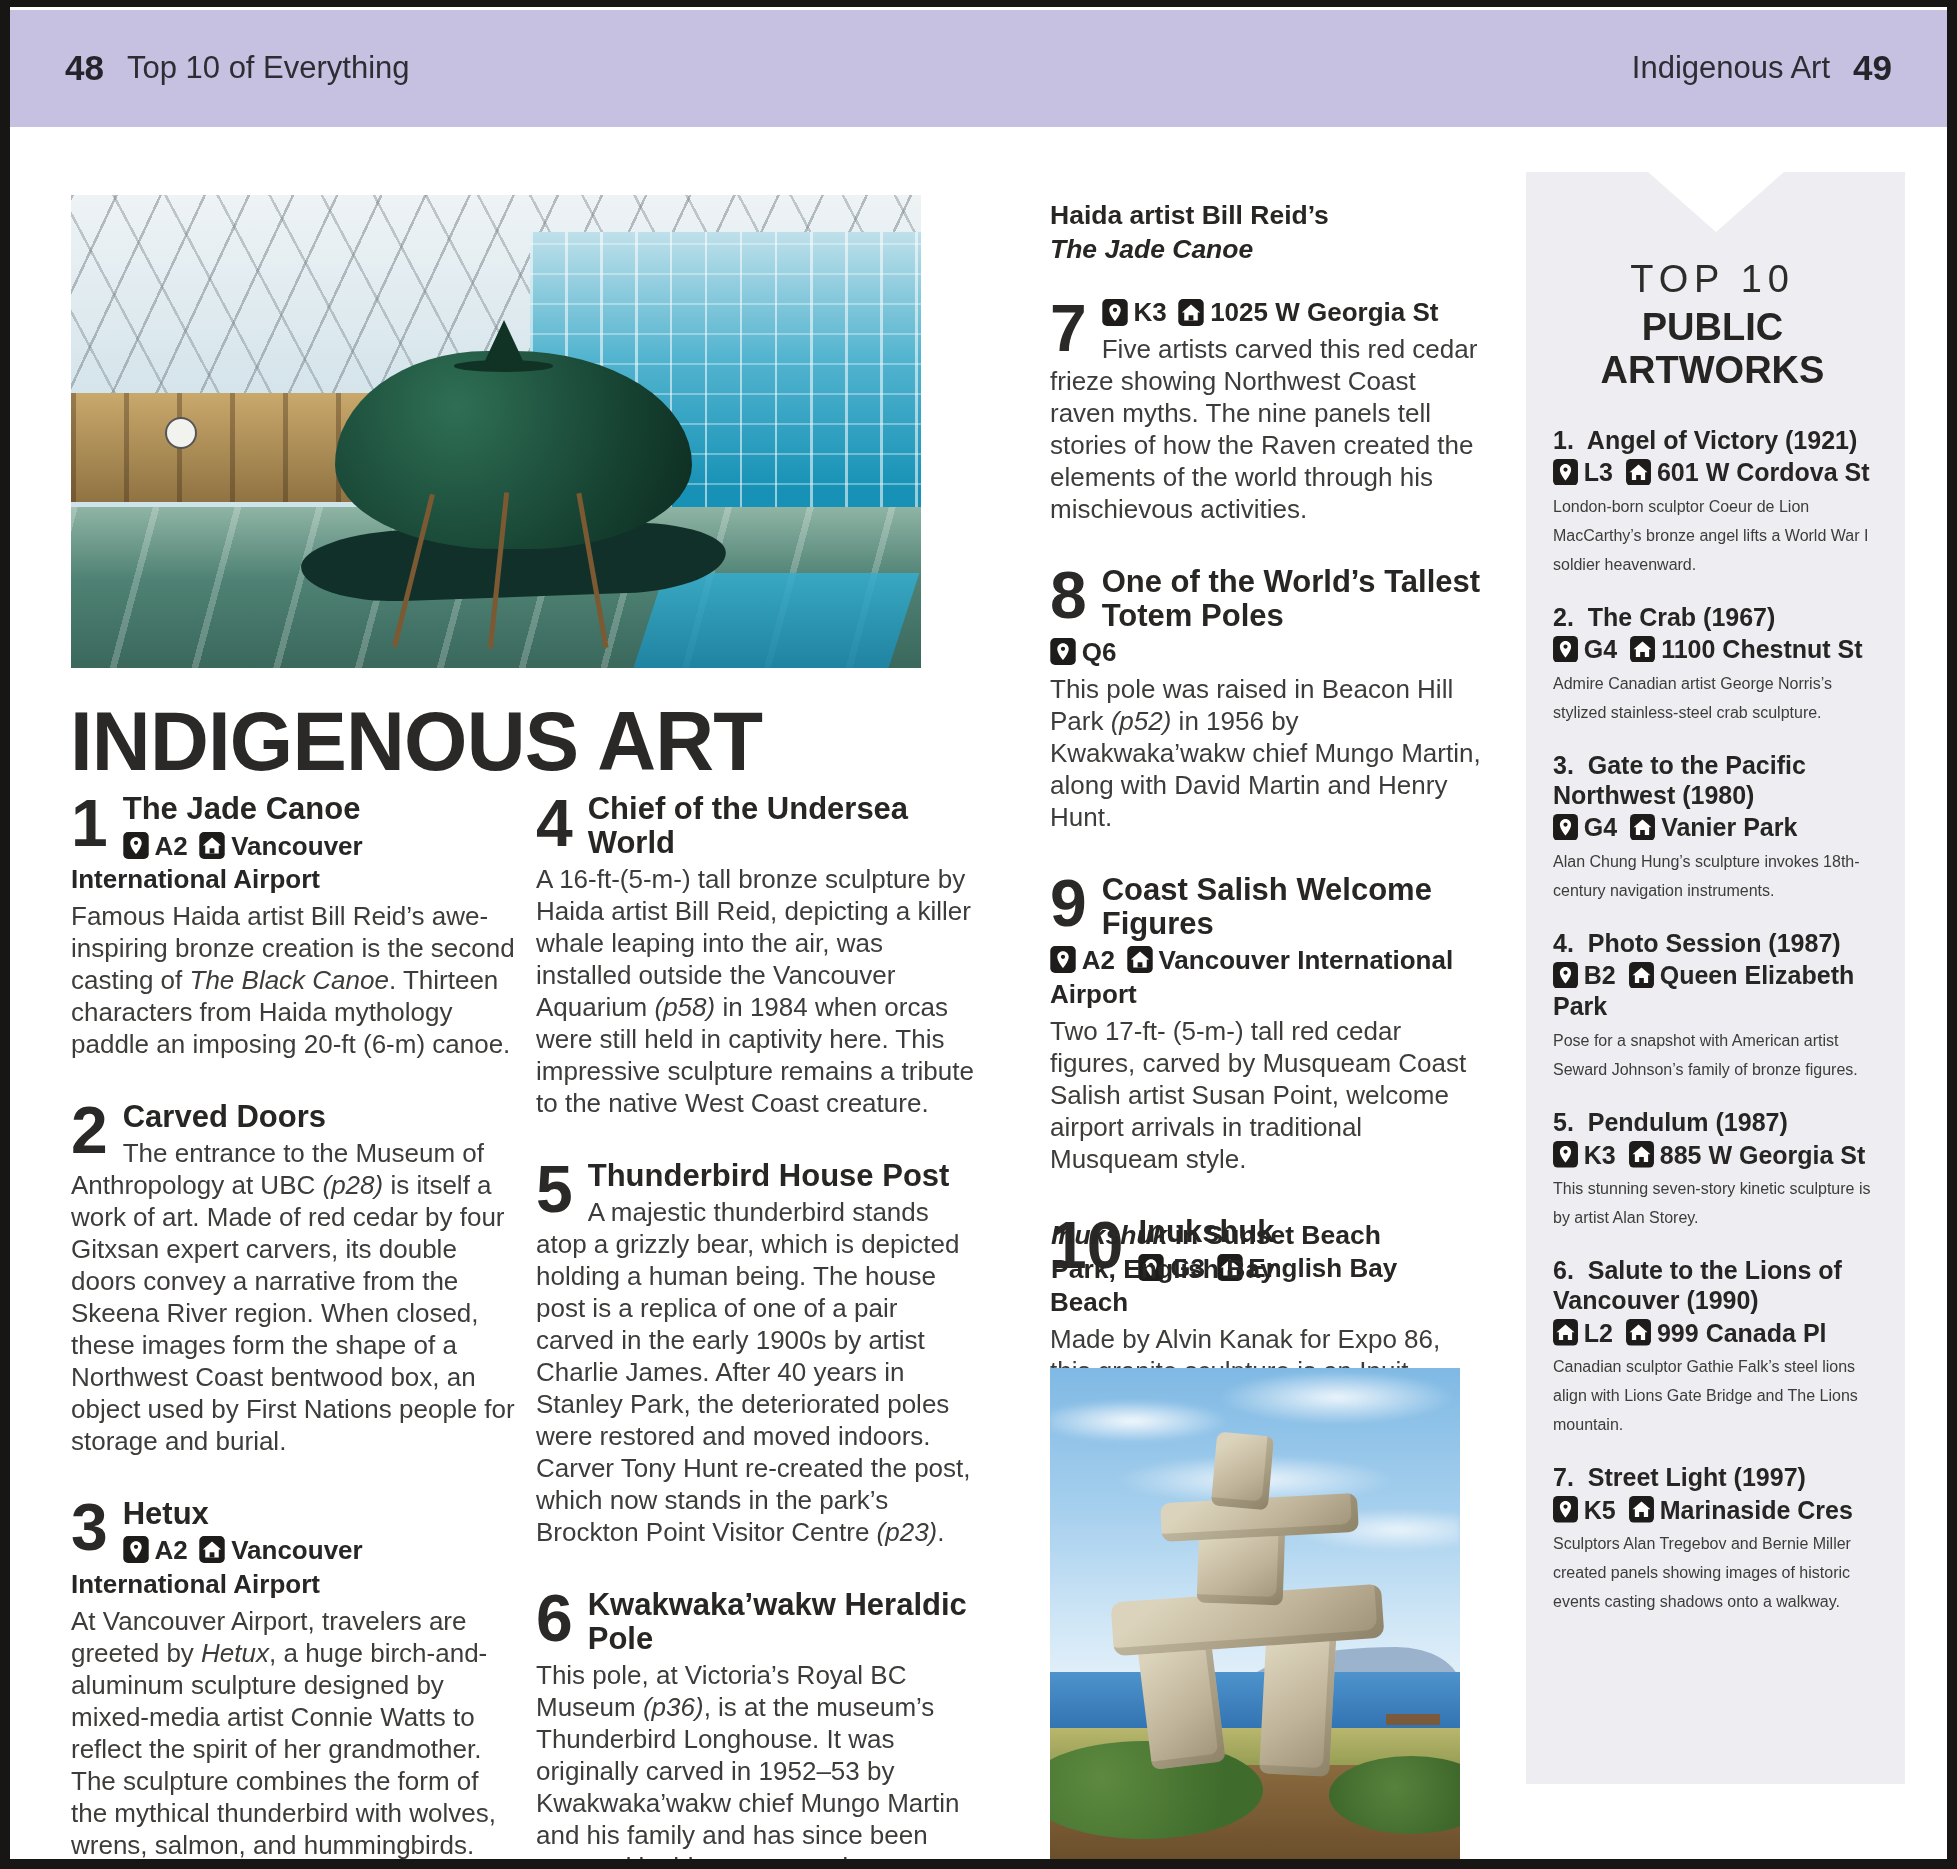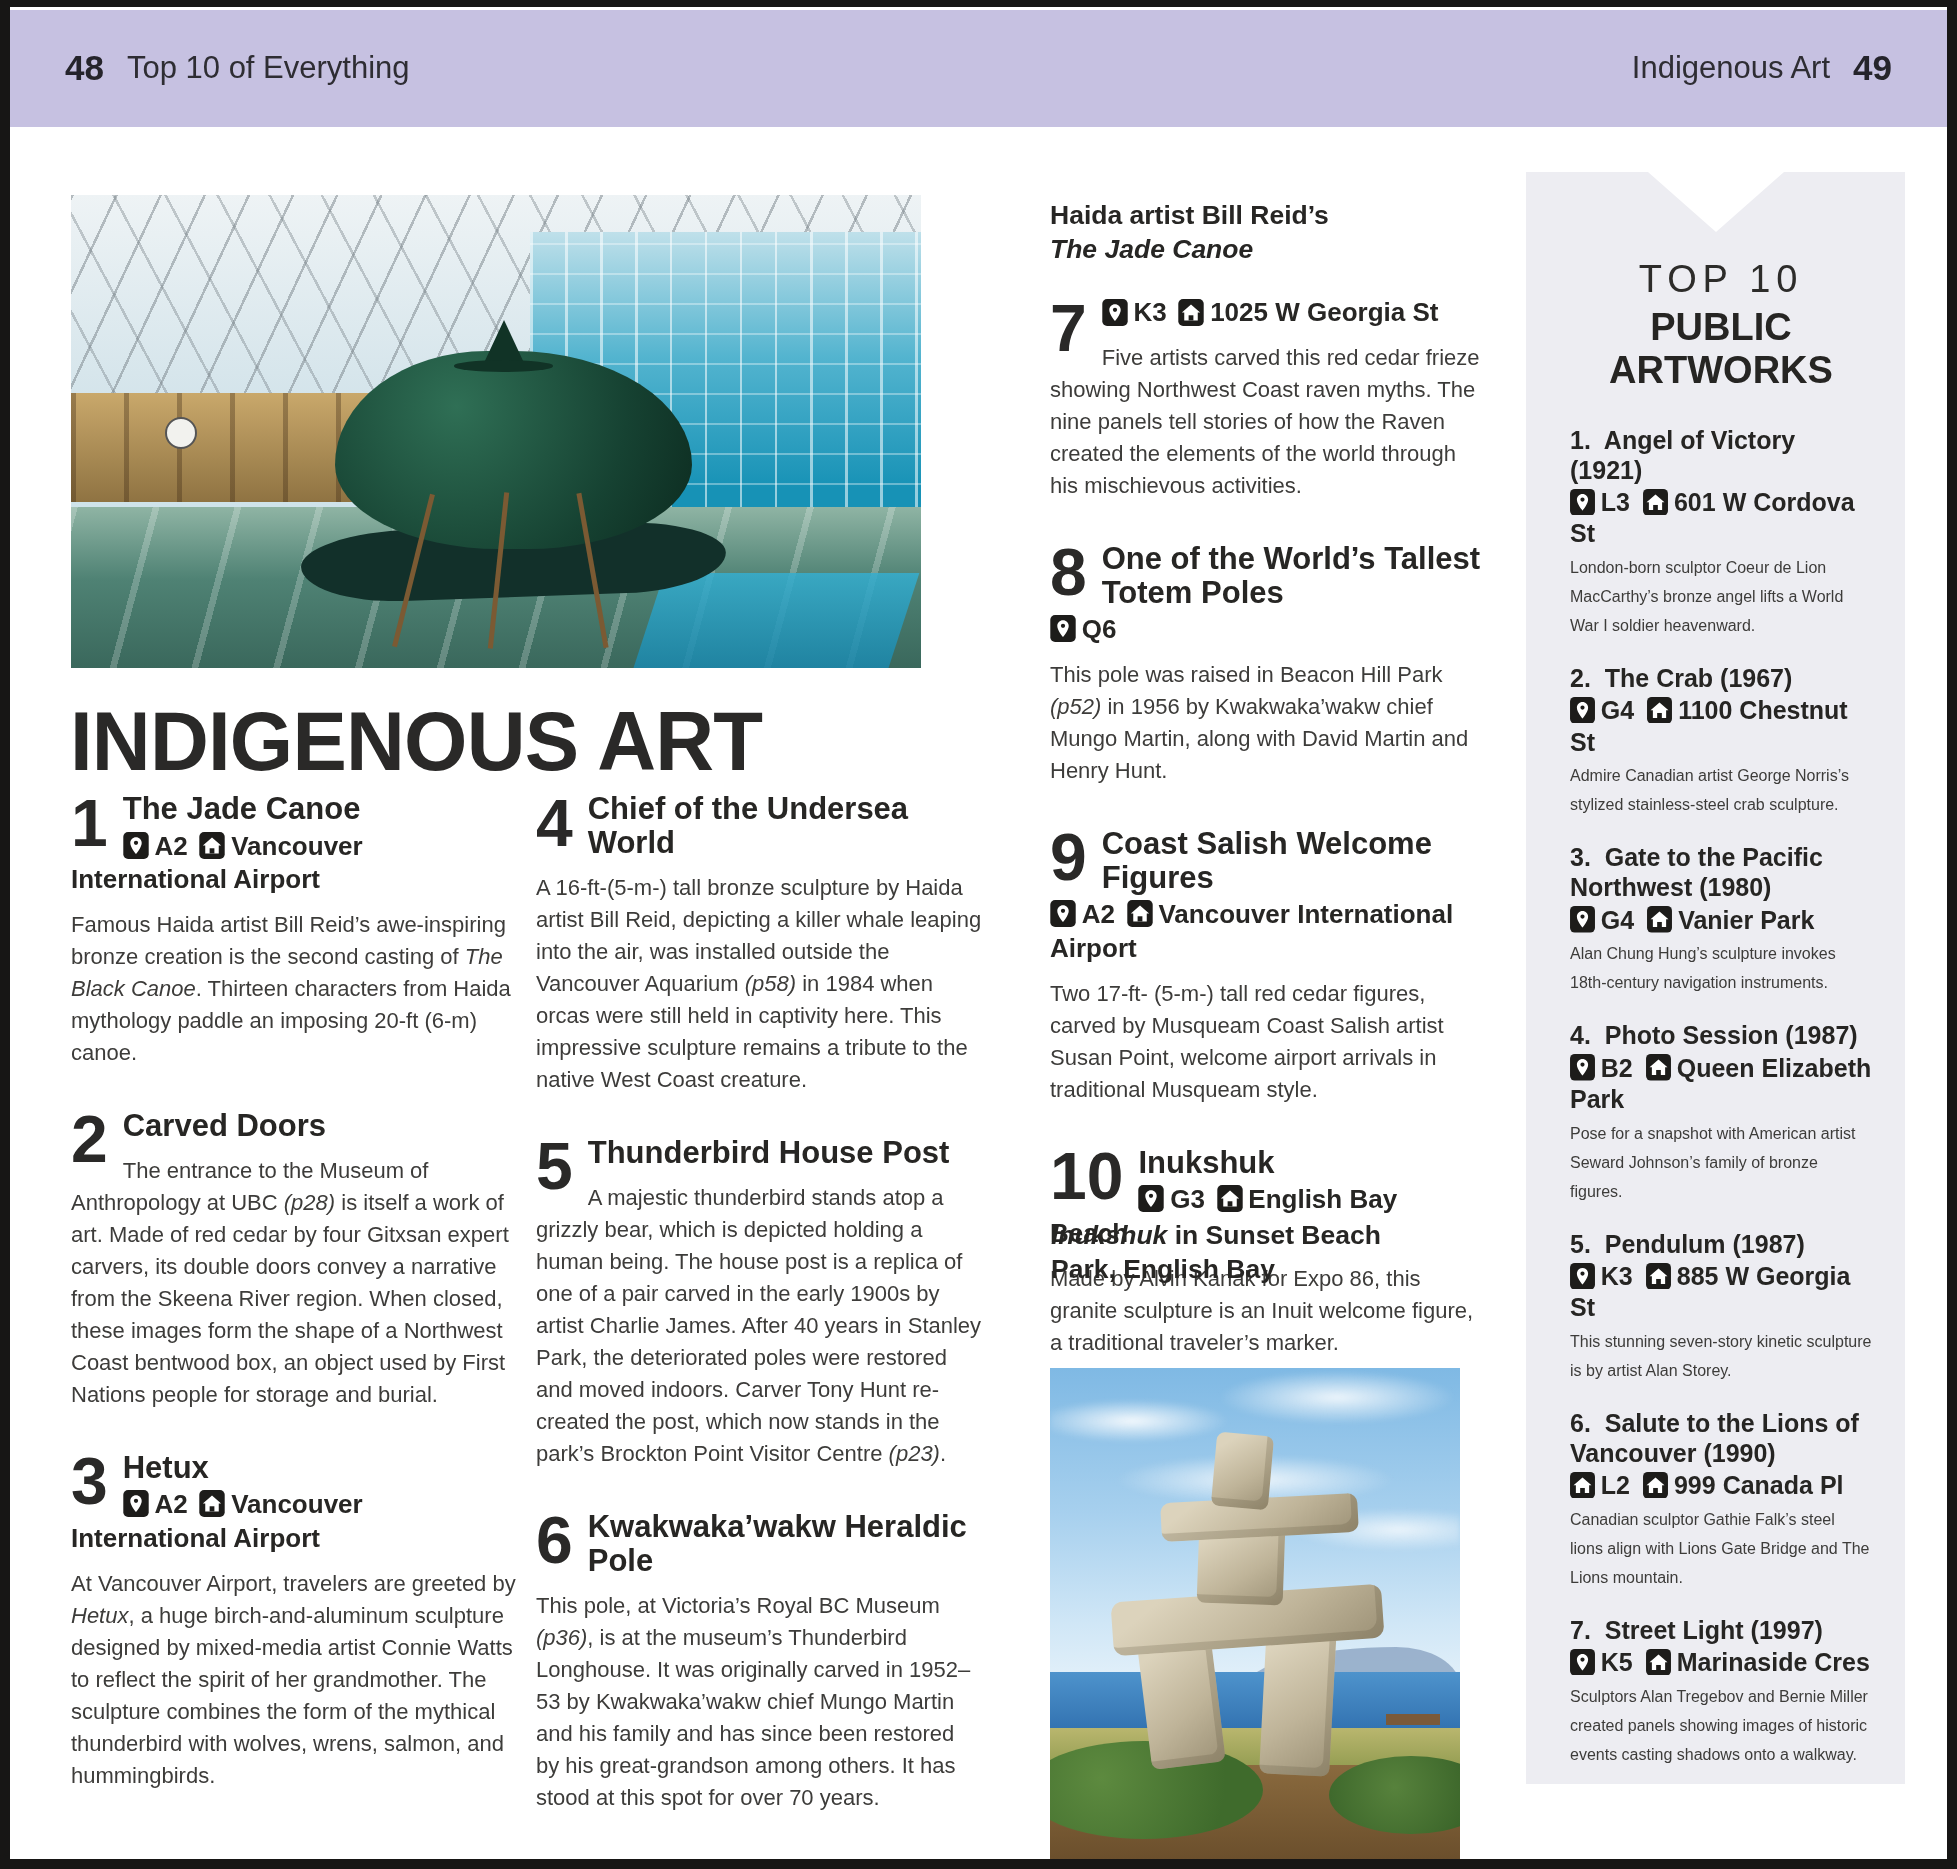--- a/index.html
+++ b/index.html
@@ -49,30 +49,30 @@
 
   
   .col{position:absolute;color:#3d3c3a;}
   .col1{left:61px;top:784px;width:446px;}
   .col2{left:526px;top:784px;width:446px;}
   .col3{left:1040px;top:192px;width:431px;}
   .item{margin-bottom:38px;overflow:visible;}
   .item .num{float:left;font-size:66px;line-height:.82;font-weight:bold;color:#2a2928;margin:5px 15px 3.3px 0;}
   .item-title{font-size:31px;line-height:1.1;font-weight:bold;color:#272624;padding-top:1.7px;}
   .meta{font-size:26px;line-height:1.3;font-weight:bold;color:#272624;margin-top:3.3px;}
-  .body{font-size:22px;line-height:32px;margin:12px 0 0;}
+  .body{font-size:26px;line-height:32px;margin:3px 0 0;}
   .fsvg{width:26px;height:27px;vertical-align:-4.1px;margin-right:5.8px;}
   .meta .map{margin-right:11.6px;}
 
   .caption{font-size:26.5px;line-height:1.28;font-weight:bold;color:#272624;}
   .cap-jade{margin-bottom:30px;}
   .cap-inuk{position:absolute;left:1041px;top:1212px;width:413px;}
 
   
-  .sidebar{position:absolute;left:1516px;top:165px;width:379px;height:1612px;background:#ededf2;box-sizing:border-box;padding:86px 33px 0 44px;}
+  .sidebar{position:absolute;left:1516px;top:165px;width:379px;height:1612px;background:#ededf2;box-sizing:border-box;padding:86px 33px 0 27px;}
   .notch{position:absolute;top:0;left:50%;transform:translateX(-50%);width:0;height:0;
          border-left:68px solid transparent;border-right:68px solid transparent;border-top:60px solid #ffffff;}
   .sb-title1{text-align:center;font-size:38px;letter-spacing:5.8px;color:#2d2c2a;}
   .sb-title2{text-align:center;font-size:38px;font-weight:bold;letter-spacing:0;color:#262523;margin:5px 0 33px;}
   .s-entry{margin-bottom:23px;}
   .s-title{font-size:25px;line-height:1.2;font-weight:bold;color:#262523;margin-top:14px;}
   .s-meta{font-size:25px;line-height:1.25;font-weight:bold;color:#262523;margin-top:2.5px;}
   .s-meta .fsvg{width:25px;height:26.5px;}
   .s-meta .map{margin-right:13.2px;}
   .s-body{font-size:16px;line-height:29px;color:#3d3c3a;margin:3.3px 0 0;}

